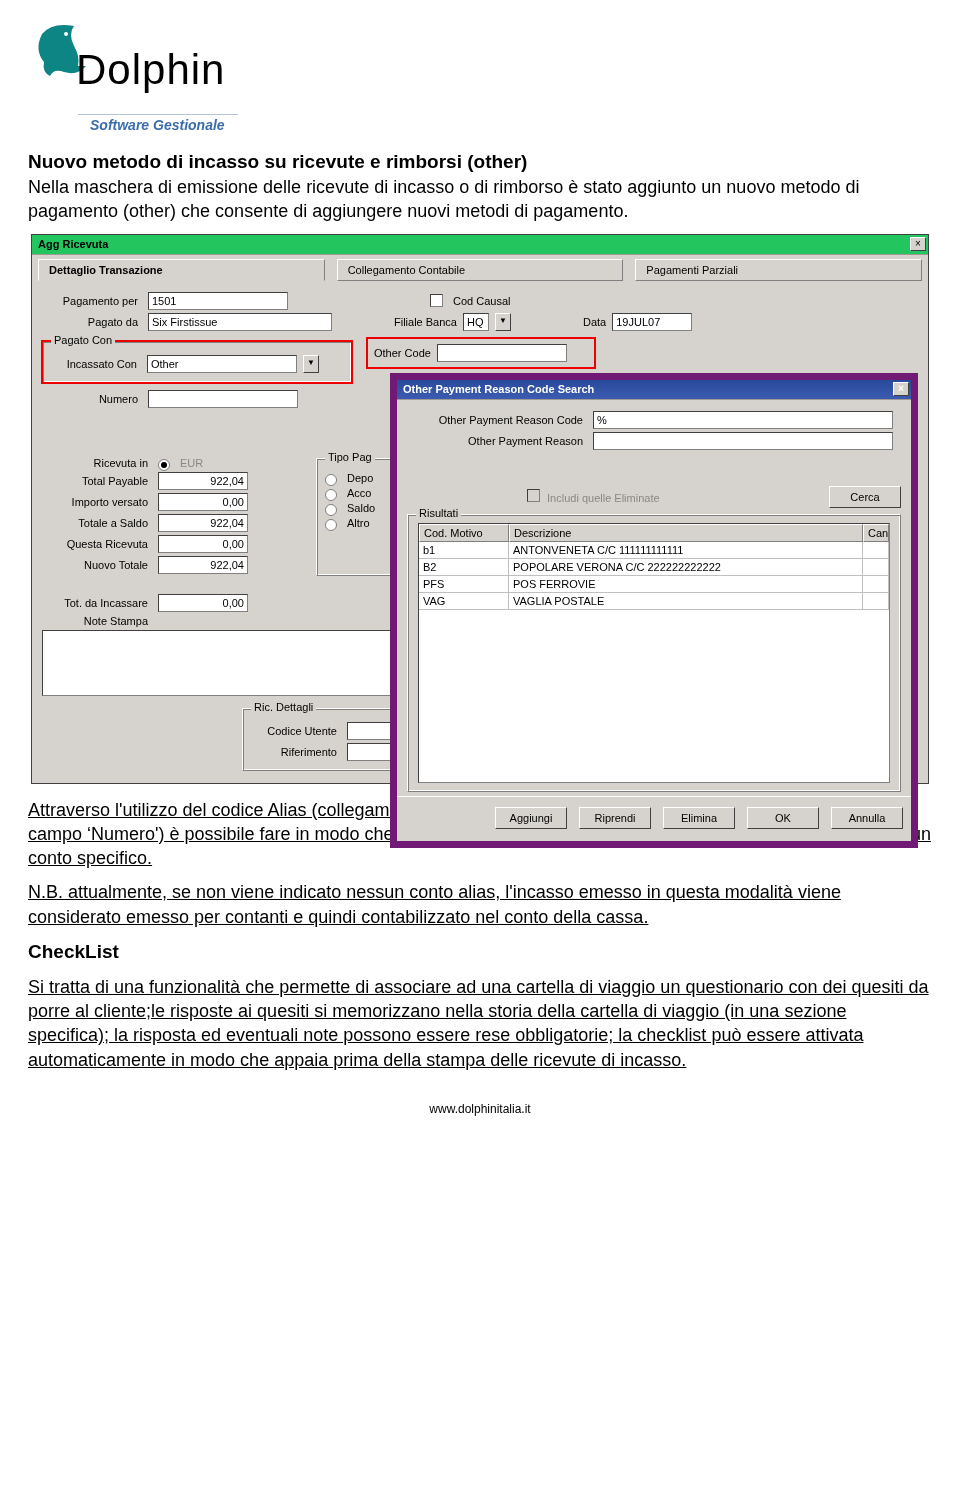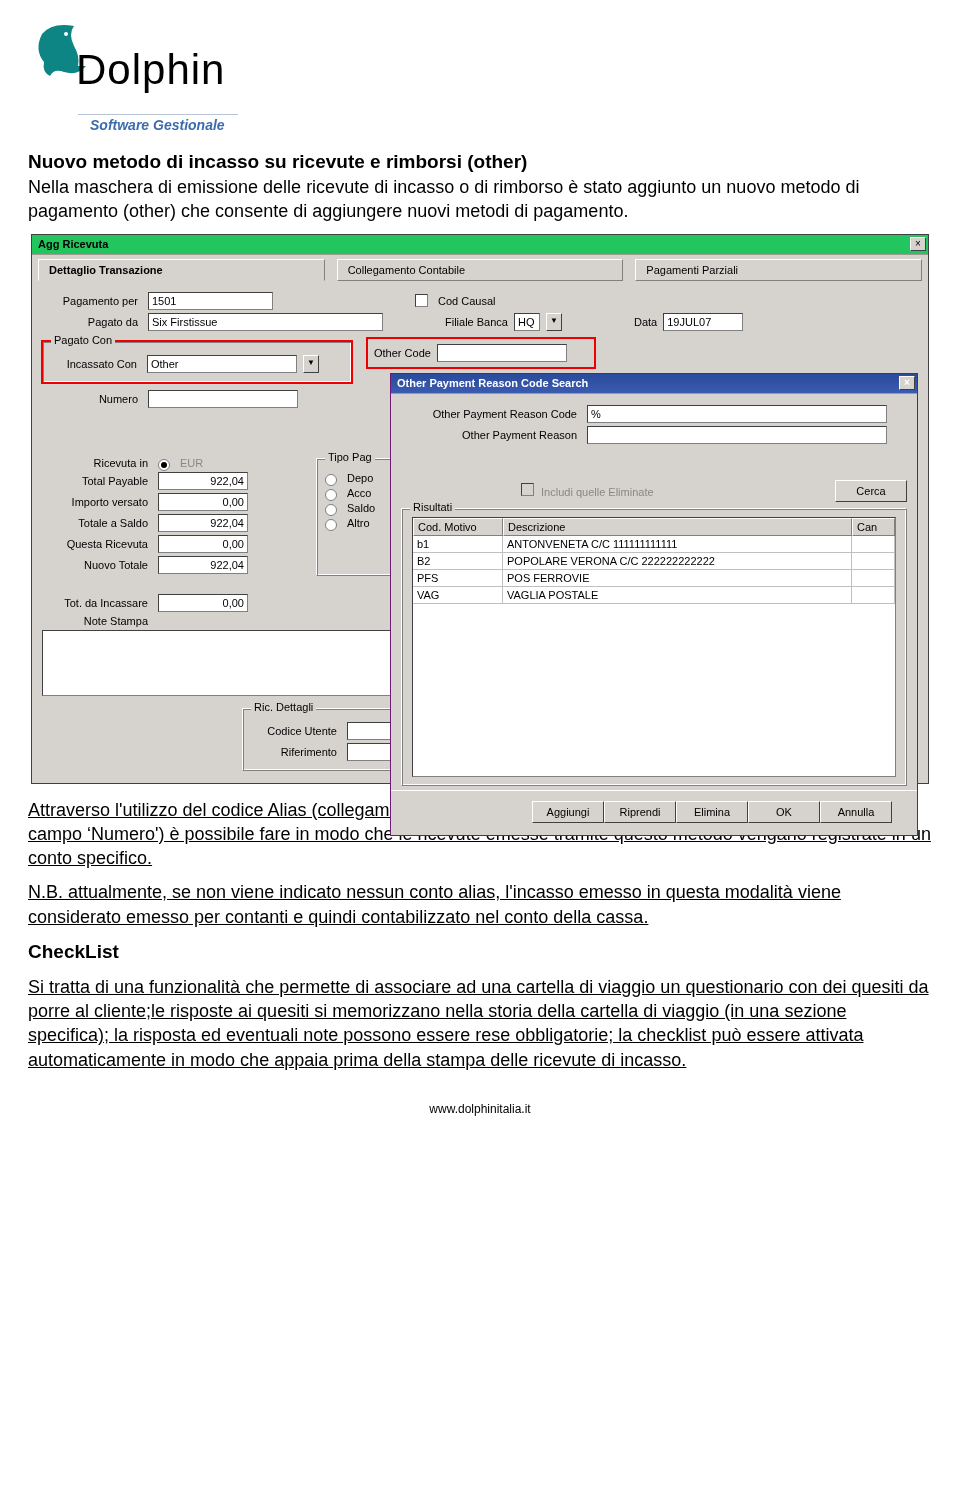--- a/index.html
+++ b/index.html
@@ -163,33 +163,33 @@
     height: 22px;
     min-width: 72px;
     background: #d6d3ce;
     border: 1px solid #fff;
     border-right-color: #404040; border-bottom-color: #404040;
     padding: 2px 6px;
     text-align: center;
     line-height: 16px;
   }
   .btnrow {
-    display: flex; justify-content: flex-end;
-    padding: 10px 25px 12px 12px;
+    display: flex; gap: 12px; justify-content: flex-end;
+    padding: 10px 8px 12px 12px;
     border-top: 1px solid #fff;
   }
 
   
   .popup {
     position: absolute;
     top: 138px;
     left: 358px;
     width: 528px;
     background: #d6d3ce;
-    border: 1px solid #701a75;
+    border: 7px solid #701a75;
     z-index: 5;
   }
   .popup .titlebar {
     background: linear-gradient(#2a4b9b, #3a5bb0);
     color: #fff;
     font-weight: bold;
   }
   .list {
     background: #fff;
     border: 1px solid #808080;
@@ -210,21 +210,21 @@
     border-right: 1px solid #c0c0c0;
     border-bottom: 1px solid #c0c0c0;
   }
   .list-head .cell {
     border: 1px solid #fff;
     border-right-color: #808080;
     border-bottom-color: #808080;
   }
   .col-code { width: 90px; }
   .col-desc { flex: 1; }
-  .col-can  { width: 43px; }
+  .col-can  { width: 26px; }
   .bigtextarea {
     width: 100%;
     height: 66px;
     background: #fff;
     border: 1px solid #808080;
     border-top-color: #404040; border-left-color: #404040;
   }
 </style>
 </head>
 <body>
@@ -252,29 +252,29 @@
   <div class="tabs">
     <div class="tab active"><b>Dettaglio Transazione</b></div>
     <div class="tab">Collegamento Contabile</div>
     <div class="tab">Pagamenti Parziali</div>
   </div>
 
   <div class="form-area">
 
     <div class="row">
       <div class="lbl">Pagamento per</div>
-      <div class="field" style="width:125px">1501</div>
+      <div class="field" style="width:140px">1501</div>
       <div style="width:130px"></div>
       <span class="checkbox"></span>
       <span>Cod Causal</span>
     </div>
 
     <div class="row">
       <div class="lbl">Pagato da</div>
-      <div class="field" style="width:235px">Six Firstissue</div>
+      <div class="field" style="width:184px">Six Firstissue</div>
       <div style="width:50px"></div>
       <span>Filiale Banca</span>
       <div class="field" style="width:26px">HQ</div>
       <div class="dropdown-btn">▼</div>
       <div style="width:60px"></div>
       <span>Data</span>
       <div class="field" style="width:80px">19JUL07</div>
     </div>
 
     <div class="row" style="gap:14px; align-items:flex-start; margin-top:6px">

